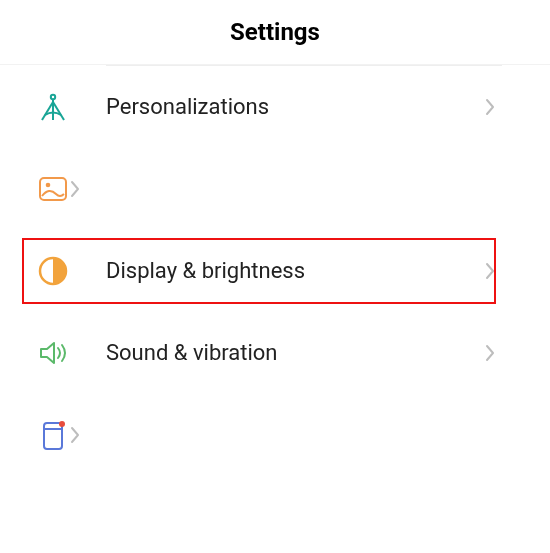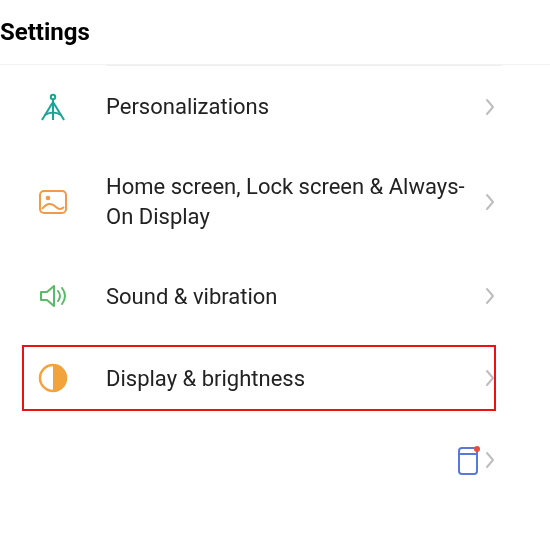--- a/index.html
+++ b/index.html
@@ -5,41 +5,41 @@
     * { margin: 0; padding: 0; box-sizing: border-box; }
     body {
       font-family: -apple-system, BlinkMacSystemFont, "Segoe UI", Roboto, Helvetica, Arial, sans-serif;
       background: #fff;
       width: 550px;
       height: 553px;
       position: relative;
       overflow: hidden;
     }
     .header {
+      text-align: center;
       padding: 18px 0 18px 0;
       border-bottom: 1px solid #f2f2f2;
     }
     .header-title {
       font-size: 24px;
       font-weight: 700;
       color: #000;
     }
     .list { padding-left: 0; }
     .divider-short {
       margin-left: 106px;
       margin-right: 48px;
       height: 1px;
       background: #eee;
     }
     .item {
       display: flex;
       align-items: center;
       padding: 24px 55px 24px 36px;
       position: relative;
-      justify-content: flex-end;
     }
     .icon {
       width: 34px;
       height: 34px;
       flex: 0 0 34px;
       display: flex;
       align-items: center;
       justify-content: center;
     }
     .label {
@@ -98,37 +98,20 @@
   </div>
 
   <div class="item">
     <span class="icon">
       <svg viewBox="0 0 34 34" width="34" height="34">
         <rect x="4" y="6" width="26" height="22" rx="4" fill="none" stroke="#f2994a" stroke-width="2"></rect>
         <circle cx="12" cy="13" r="2.3" fill="#f2994a"></circle>
         <path d="M6 24 Q13 15 20 22 Q24 26 28 22" stroke="#f2994a" stroke-width="2" fill="none"></path>
       </svg>
     </span>
-    <span class="label">Home screen, Lock screen &amp; Always-On Display</span>
-    <span class="chevron">
-      <svg viewBox="0 0 10 18" width="10" height="18">
-          <path d="M2 2 L8 9 L2 16" stroke="#bdbdbd" stroke-width="2" fill="none" stroke-linecap="round" stroke-linejoin="round"></path>
-        </svg>
-    </span>
-  </div>
-
-  <div class="item">
-    <span class="icon">
-      <svg viewBox="0 0 34 34" width="34" height="34">
-        <path d="M5 13 L11 13 L18 7 L18 27 L11 21 L5 21 Z" fill="none" stroke="#5bb96a" stroke-width="2" stroke-linejoin="round"></path>
-        <path d="M22 12 Q26 17 22 22" fill="none" stroke="#5bb96a" stroke-width="2" stroke-linecap="round"></path>
-        <path d="M26 9 Q32 17 26 25" fill="none" stroke="#5bb96a" stroke-width="2" stroke-linecap="round"></path>
-      </svg>
-    </span>
-    <span class="label">Sound &amp; vibration</span>
     <span class="chevron">
       <svg viewBox="0 0 10 18" width="10" height="18">
           <path d="M2 2 L8 9 L2 16" stroke="#bdbdbd" stroke-width="2" fill="none" stroke-linecap="round" stroke-linejoin="round"></path>
         </svg>
     </span>
   </div>
 
   <div class="item">
     <div class="highlight"></div>
     <span class="icon">
@@ -141,20 +124,36 @@
     <span class="chevron">
       <svg viewBox="0 0 10 18" width="10" height="18">
           <path d="M2 2 L8 9 L2 16" stroke="#bdbdbd" stroke-width="2" fill="none" stroke-linecap="round" stroke-linejoin="round"></path>
         </svg>
     </span>
   </div>
 
   <div class="item">
     <span class="icon">
       <svg viewBox="0 0 34 34" width="34" height="34">
+        <path d="M5 13 L11 13 L18 7 L18 27 L11 21 L5 21 Z" fill="none" stroke="#5bb96a" stroke-width="2" stroke-linejoin="round"></path>
+        <path d="M22 12 Q26 17 22 22" fill="none" stroke="#5bb96a" stroke-width="2" stroke-linecap="round"></path>
+        <path d="M26 9 Q32 17 26 25" fill="none" stroke="#5bb96a" stroke-width="2" stroke-linecap="round"></path>
+      </svg>
+    </span>
+    <span class="label">Sound &amp; vibration</span>
+    <span class="chevron">
+      <svg viewBox="0 0 10 18" width="10" height="18">
+          <path d="M2 2 L8 9 L2 16" stroke="#bdbdbd" stroke-width="2" fill="none" stroke-linecap="round" stroke-linejoin="round"></path>
+        </svg>
+    </span>
+  </div>
+
+  <div class="item">
+    <span class="icon">
+      <svg viewBox="0 0 34 34" width="34" height="34">
         <rect x="8" y="5" width="18" height="26" rx="3" fill="none" stroke="#5a78d9" stroke-width="2"></rect>
         <line x1="8" y1="11" x2="26" y2="11" stroke="#5a78d9" stroke-width="2"></line>
         <circle cx="26" cy="6" r="3" fill="#e74c3c"></circle>
       </svg>
     </span>
     <span class="chevron">
       <svg viewBox="0 0 10 18" width="10" height="18">
           <path d="M2 2 L8 9 L2 16" stroke="#bdbdbd" stroke-width="2" fill="none" stroke-linecap="round" stroke-linejoin="round"></path>
         </svg>
     </span>

